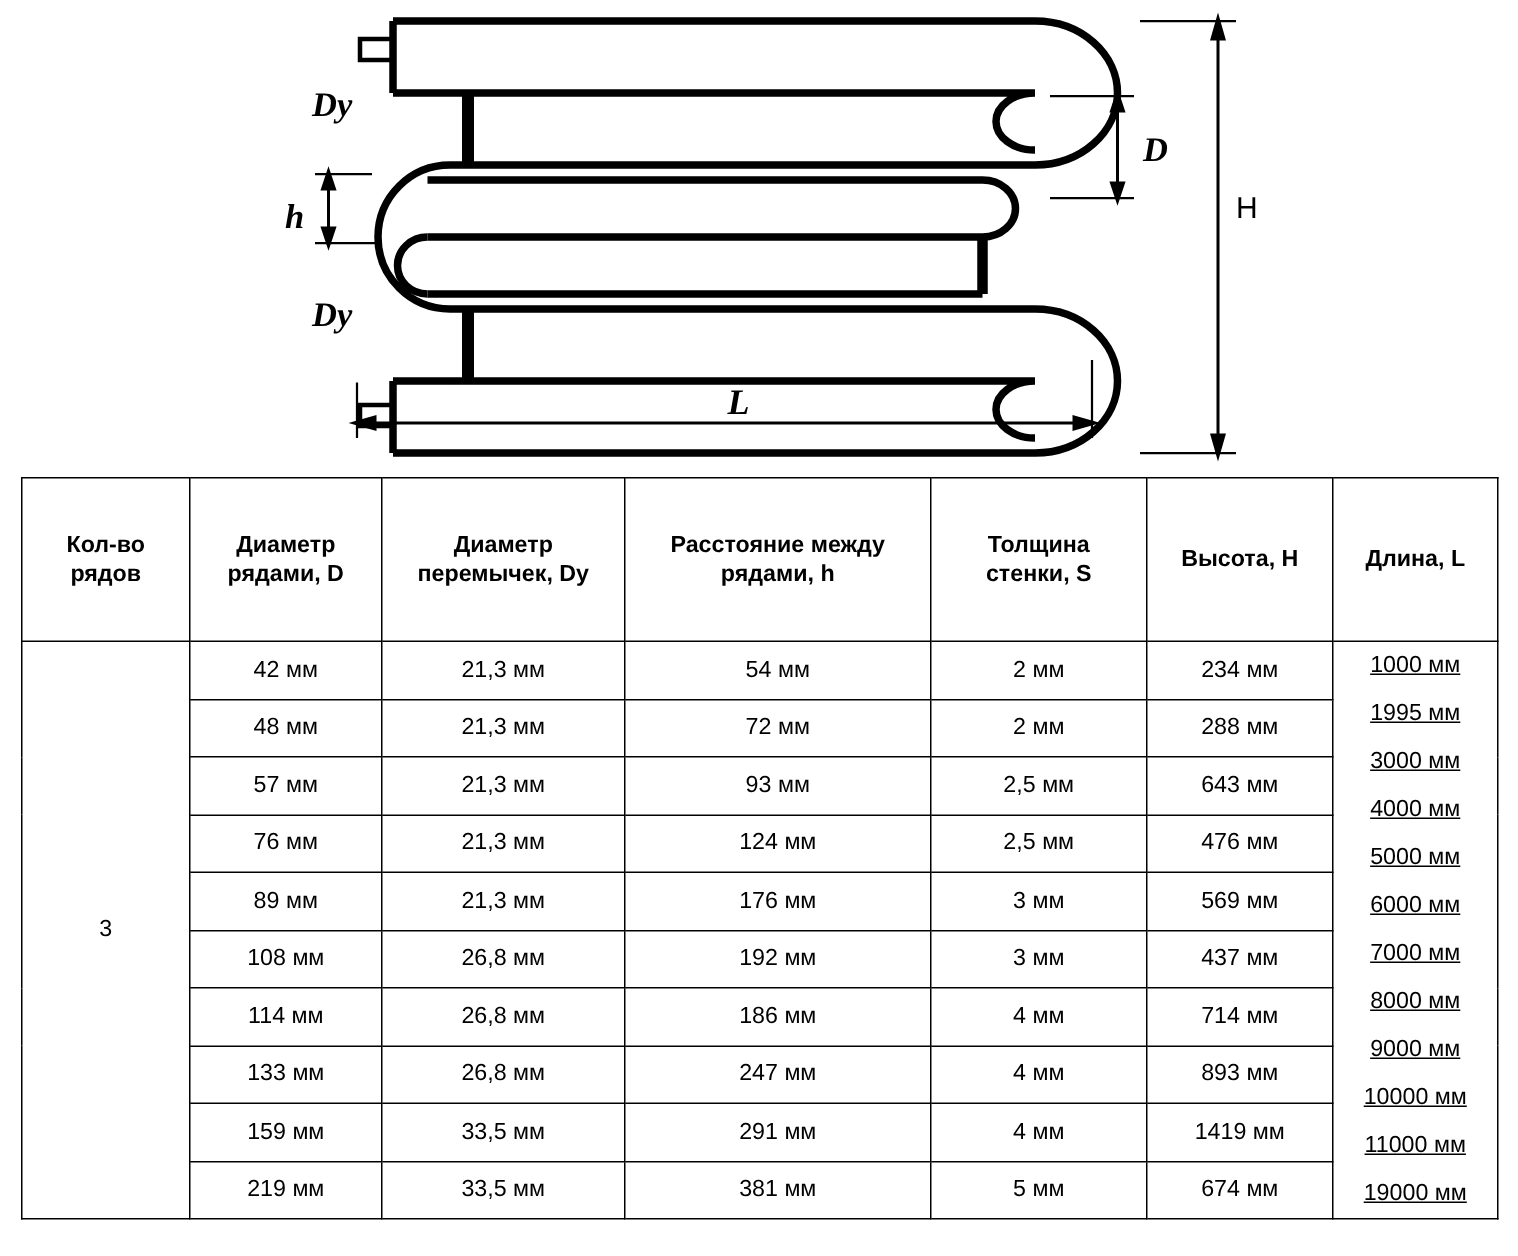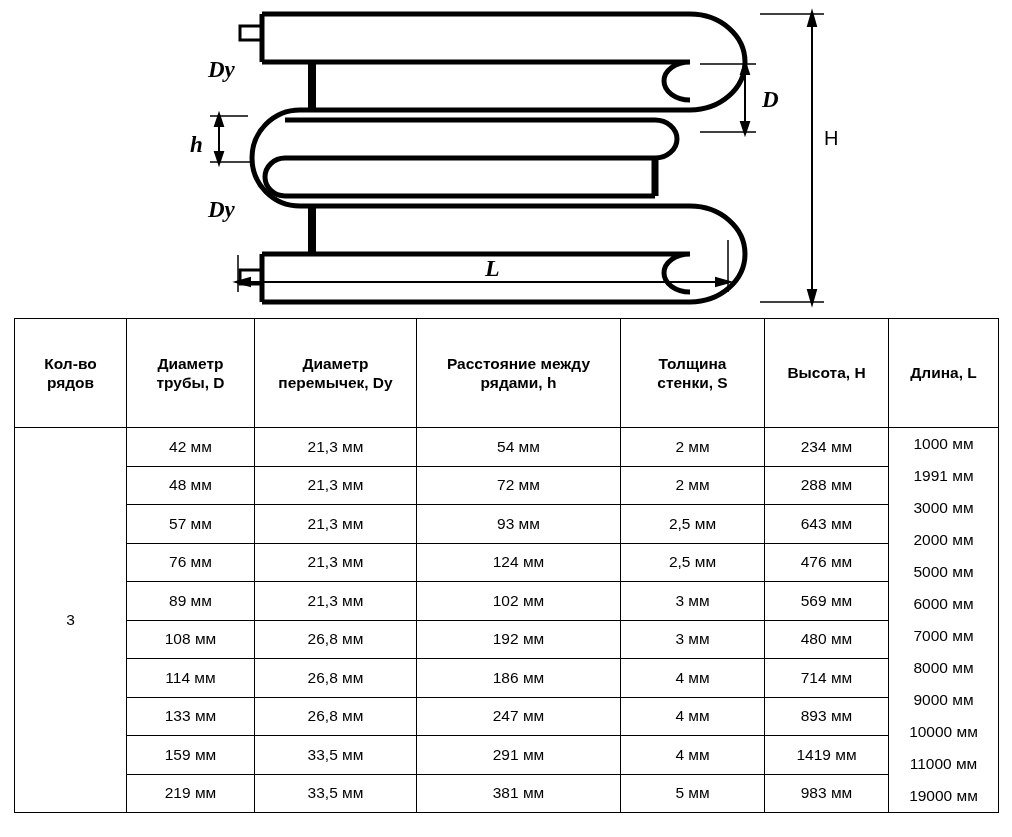--- a/index.html
+++ b/index.html
@@ -58,20 +58,21 @@
     padding: 0 4px;
     margin-left: 15px;
   }
   td.rows-count {
     font-size: 15.5px;
   }
   td.len-col {
     line-height: 1.35;
     font-size: 15.5px;
     padding: 6px 4px;
+    text-decoration: underline;
   }
   .len-list {
     display: flex;
     flex-direction: column;
     justify-content: space-around;
     height: 100%;
   }
   .len-list span {
     display: block;
     line-height: 1.55;
@@ -158,21 +159,21 @@
     <col style="width:110px">
   </colgroup>
   <thead>
     <tr>
       <th>
         <span class="th-2line">Кол-во</span>
         <span class="th-2line">рядов</span>
       </th>
       <th>
         <span class="th-2line">Диаметр</span>
-        <span class="th-2line">трубы, D</span>
+        <span class="th-2line">рядами, D</span>
       </th>
       <th>
         <span class="th-2line">Диаметр</span>
         <span class="th-2line">перемычек, Dy</span>
       </th>
       <th>
         <span class="th-2line">Расстояние между</span>
         <span class="th-2line">рядами, h</span>
       </th>
       <th>
@@ -191,23 +192,23 @@
     <tr>
       <td class="rows-count" rowspan="10">3</td>
       <td>42 мм</td>
       <td>21,3 мм</td>
       <td>54 мм</td>
       <td>2 мм</td>
       <td>234 мм</td>
       <td class="len-col" rowspan="10">
         <div class="len-list">
           <span>1000 мм</span>
-          <span>1991 мм</span>
+          <span>1995 мм</span>
           <span>3000 мм</span>
-          <span>2000 мм</span>
+          <span>4000 мм</span>
           <span>5000 мм</span>
           <span>6000 мм</span>
           <span>7000 мм</span>
           <span>8000 мм</span>
           <span>9000 мм</span>
           <span>10000 мм</span>
           <span>11000 мм</span>
           <span>19000 мм</span>
         </div>
       </td>
@@ -229,30 +230,30 @@
     <tr>
       <td>76 мм</td>
       <td>21,3 мм</td>
       <td>124 мм</td>
       <td>2,5 мм</td>
       <td>476 мм</td>
     </tr>
     <tr>
       <td>89 мм</td>
       <td>21,3 мм</td>
-      <td>102 мм</td>
+      <td>176 мм</td>
       <td>3 мм</td>
       <td>569 мм</td>
     </tr>
     <tr>
       <td>108 мм</td>
       <td>26,8 мм</td>
       <td>192 мм</td>
       <td>3 мм</td>
-      <td>480 мм</td>
+      <td>437 мм</td>
     </tr>
     <tr>
       <td>114 мм</td>
       <td>26,8 мм</td>
       <td>186 мм</td>
       <td>4 мм</td>
       <td>714 мм</td>
     </tr>
     <tr>
       <td>133 мм</td>
@@ -266,16 +267,16 @@
       <td>33,5 мм</td>
       <td>291 мм</td>
       <td>4 мм</td>
       <td>1419 мм</td>
     </tr>
     <tr>
       <td>219 мм</td>
       <td>33,5 мм</td>
       <td>381 мм</td>
       <td>5 мм</td>
-      <td>983 мм</td>
+      <td>674 мм</td>
     </tr>
   </tbody>
 </table>
 
 </body></html>

